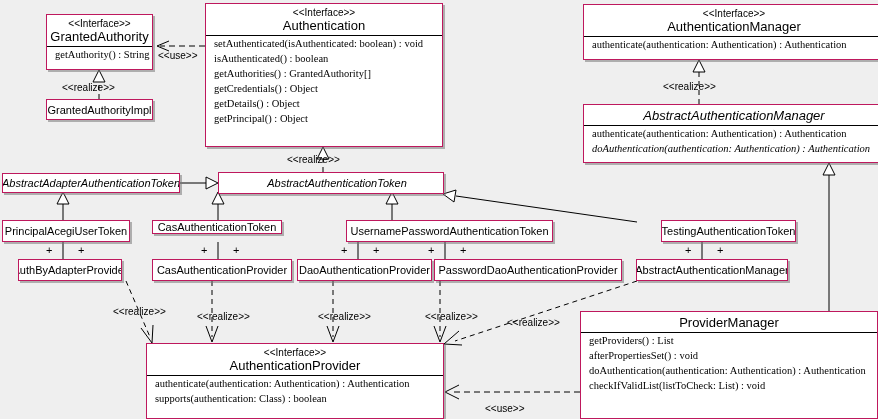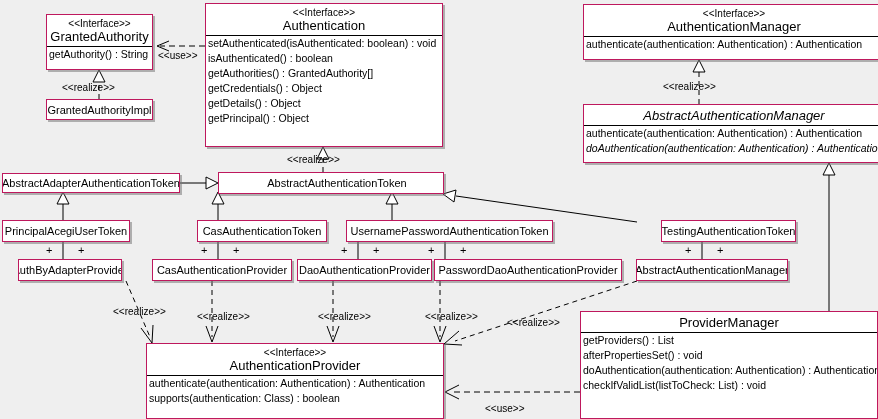--- a/index.html
+++ b/index.html
@@ -51,36 +51,37 @@
     font-size: 0;
     line-height: 0;
   }
   .ops {
     padding: 0;
   }
   .op {
     font-size: 10.5px;
     line-height: 15px;
     white-space: nowrap;
-    padding-left: 2px;
+    padding-left: 8px;
     color: #000;
     overflow: visible;
+    font-family: Liberation Serif, serif;
   }
   .op.italic { font-style: italic; }
   .title-only {
     display: flex;
     align-items: center;
     justify-content: center;
     height: 100%;
   }
   .title-only span {
     font-size: 11px;
     white-space: nowrap;
   }
-  .title-only span.italic { }
+  .title-only span.italic { font-style: italic; }
   .lbl {
     position: absolute;
     font-size: 10px;
     white-space: nowrap;
     color: #000;
     z-index: 6;
     background: transparent;
   }
   .plus {
     position: absolute;
@@ -228,21 +229,21 @@
       <span class="italic">AbstractAuthenticationToken</span>
     </div>
   </div>
 
   <div class="uml-box" style="left:2px; top:220px; width:128px; height:22px;">
     <div class="title-only">
       <span>PrincipalAcegiUserToken</span>
     </div>
   </div>
 
-  <div class="uml-box" style="left:152px; top:220px; width:130px; height:22px;margin-left:45px;">
+  <div class="uml-box" style="left:152px; top:220px; width:130px; height:14px;">
     <div class="title-only">
       <span>CasAuthenticationToken</span>
     </div>
   </div>
 
   <div class="uml-box" style="left:346px; top:220px; width:207px; height:22px;">
     <div class="title-only">
       <span>UsernamePasswordAuthenticationToken</span>
     </div>
   </div>

